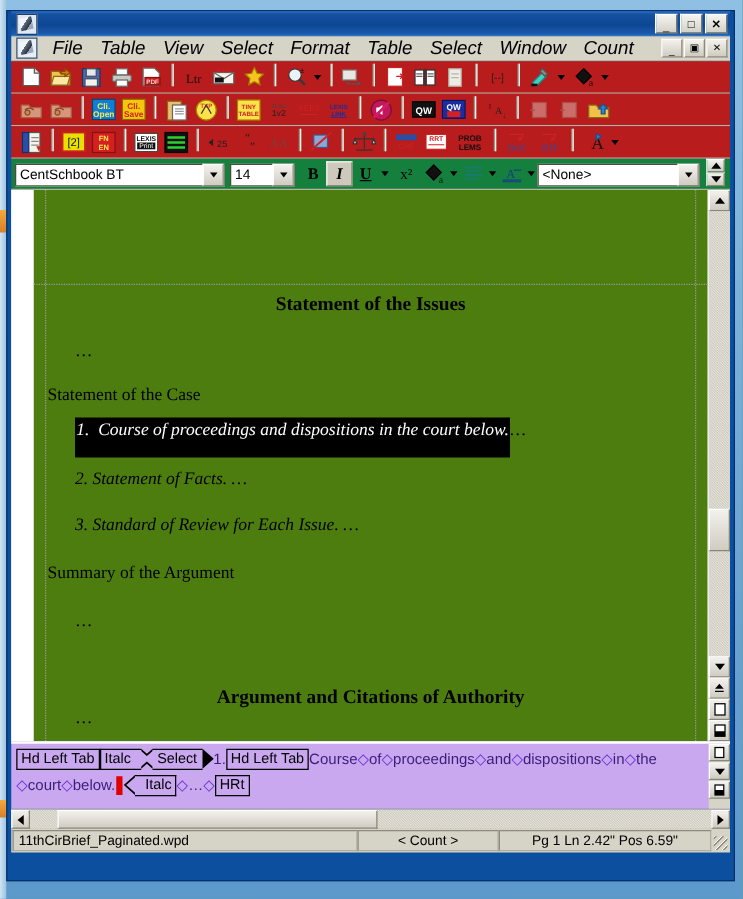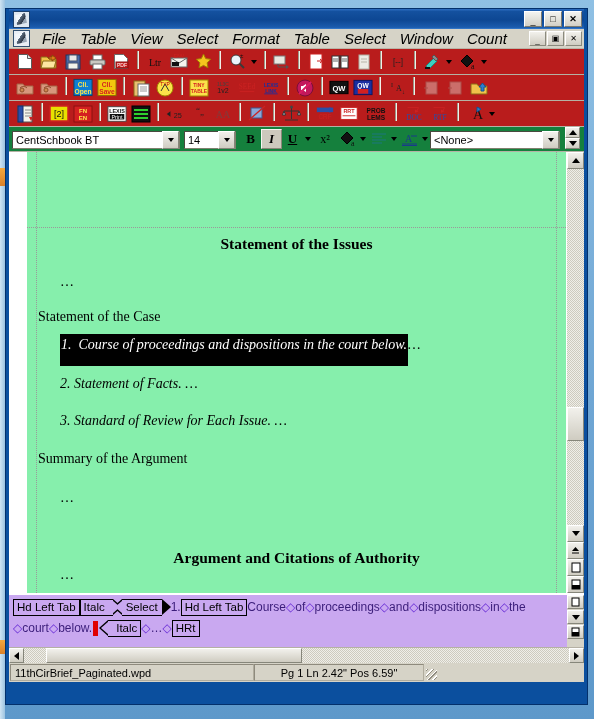--- a/index.html
+++ b/index.html
@@ -62,21 +62,21 @@
      display:flex;align-items:center;justify-content:center;}
   .combo .carr::after{content:"";border-left:3.5px solid transparent;border-right:3.5px solid transparent;border-top:4px solid #000;}
   .pbtn{width:21px;height:20px;display:flex;align-items:center;justify-content:center;font-size:13px;color:#000;
         border:1px solid transparent;box-sizing:border-box;}
   .pbtn.on{border:1px solid #8b8779;background:#cdc9bd;border-top-color:#f7f5ef;border-left-color:#f7f5ef;}
   .pdrop{width:10px;height:20px;display:flex;align-items:center;justify-content:center;}
   .pdrop::after{content:"";border-left:3.5px solid transparent;border-right:3.5px solid transparent;border-top:4px solid #000;}
 
   
   .docwrap{position:relative;background:#ffffff;height:441px;overflow:hidden;}
-  .page{position:absolute;left:18px;top:0;right:18px;bottom:0;background:#86efac;}
+  .page{position:absolute;left:18px;top:0;right:18px;bottom:0;background:#4d7c0f;}
   .guideV{position:absolute;top:0;bottom:0;width:0;border-left:1px dotted #9a9a9a;}
   .guideH{position:absolute;left:0;right:0;height:0;border-top:1px dotted #9a9a9a;}
   .doctext{position:absolute;left:0;right:0;top:0;font-family:"Liberation Serif",serif;color:#000;}
   .ln{position:absolute;white-space:nowrap;}
   .ctr{width:100%;text-align:center;font-weight:bold;font-size:15px;}
   .body14{font-size:14px;}
   .it{font-style:italic;}
   .hl{background:#000;color:#fff;}
 
   
@@ -677,20 +677,21 @@
 
     <div class="hsb">
       <div class="hsbtn ar-l"></div>
       <div class="htrack">
         <div class="hthumb"></div>
       </div>
       <div class="hsbtn ar-r"></div>
     </div>
 
     <div class="statusbar">
-      <div class="spane" style="width:244px">11thCirBrief_Paginated.wpd</div>
+      <div class="spane" style="width:276px">11thCirBrief_Paginated.wpd</div>
+      <div class="spane" style="flex:1;justify-content:center">&lt; Count &gt;</div>
       <div class="spane" style="width:170px;justify-content:center">Pg 1 Ln 2.42" Pos 6.59"</div>
       <div class="grip"></div>
     </div>
 
    </div>
   </div>
 </div>
 
 </body></html>

